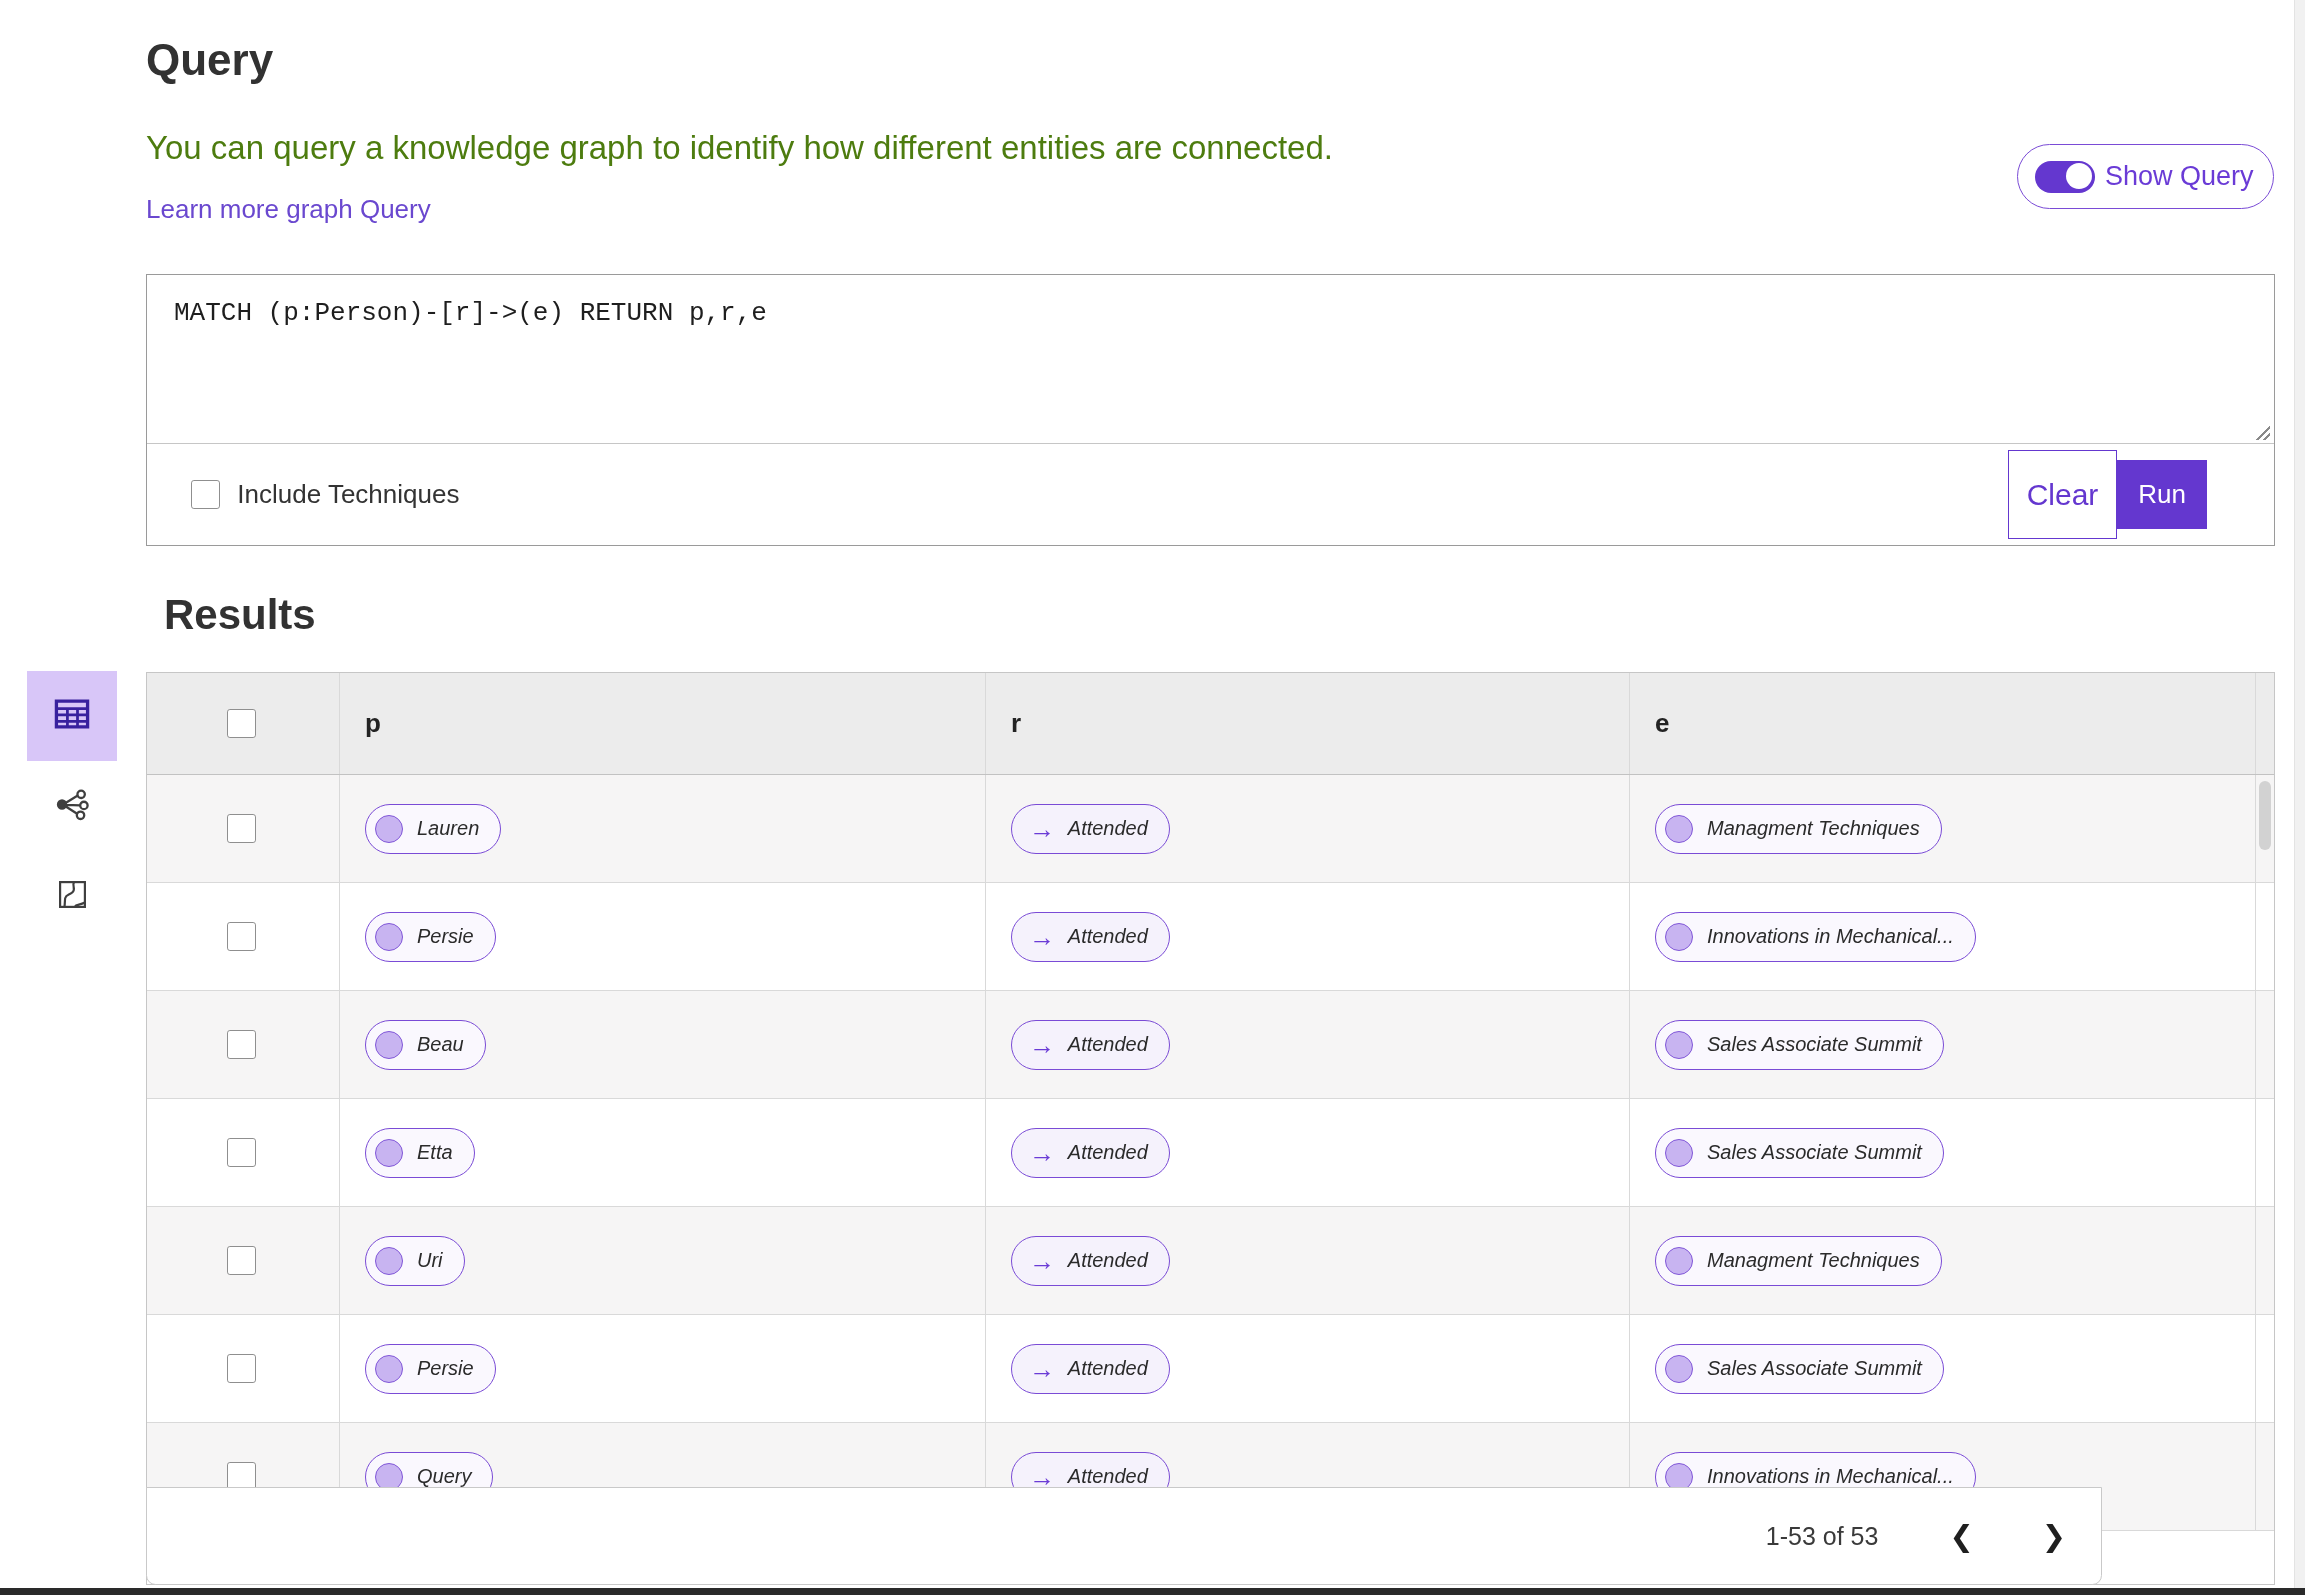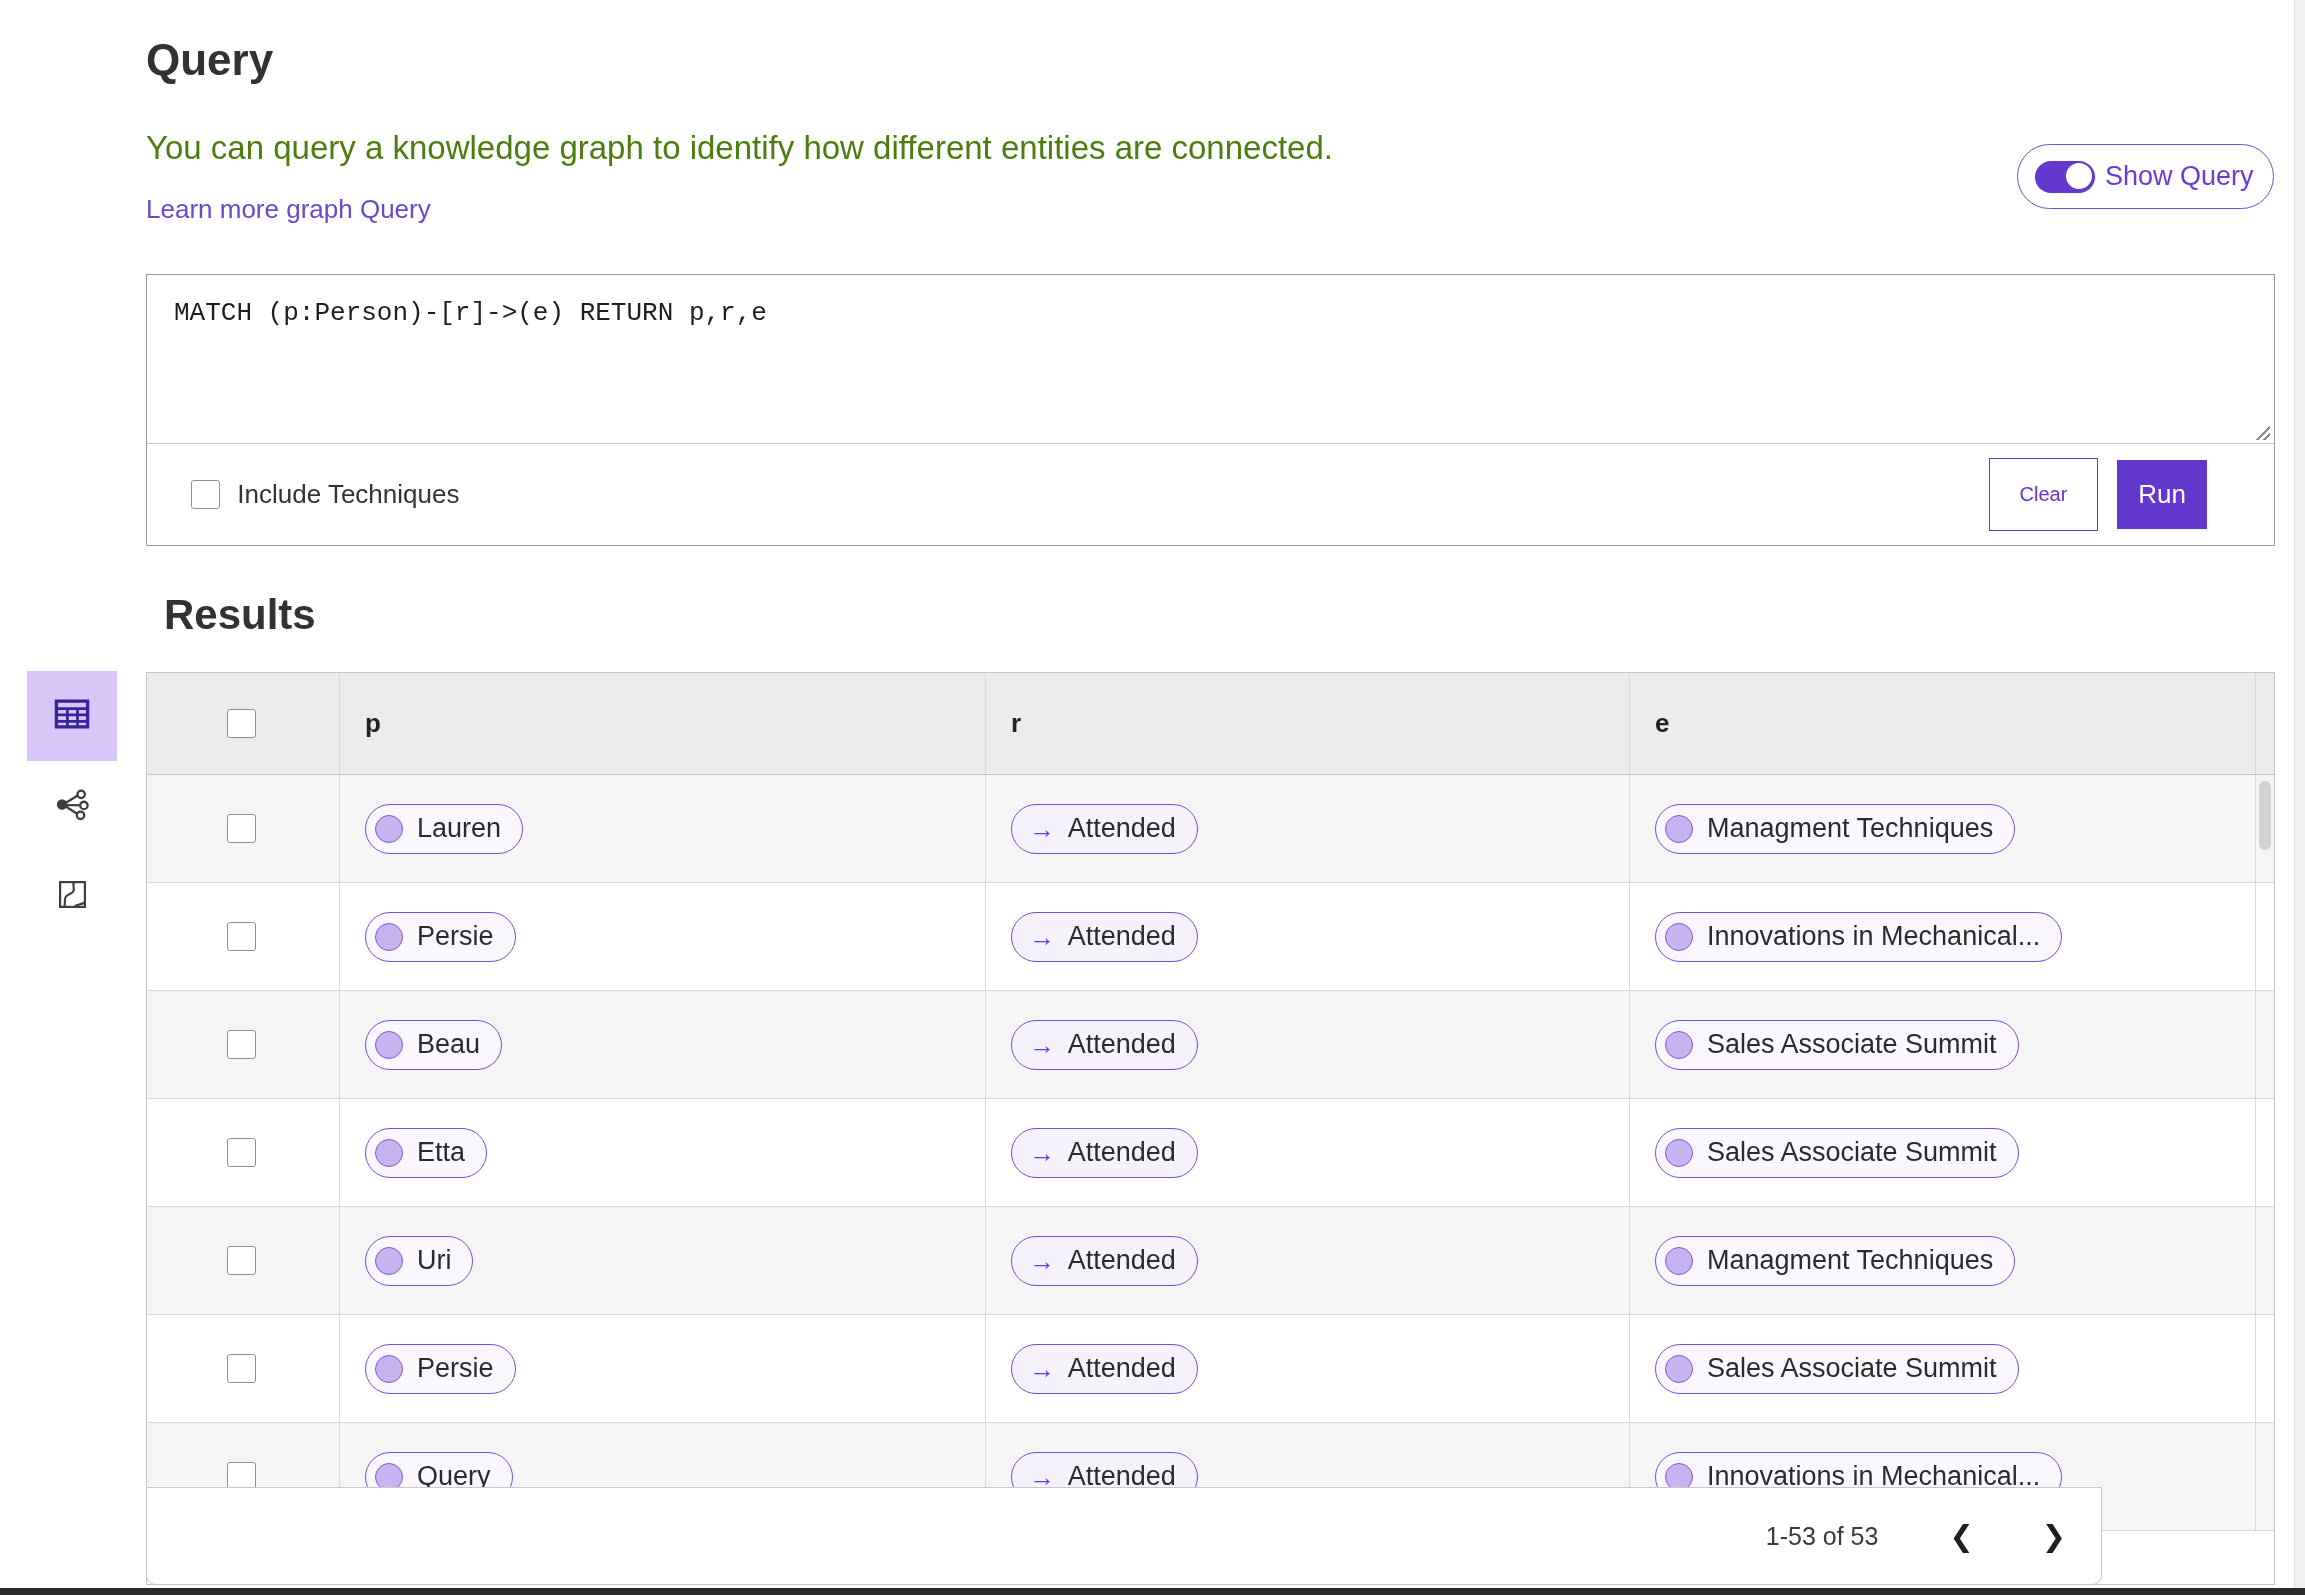--- a/index.html
+++ b/index.html
@@ -29,21 +29,21 @@
   .resize-handle{
     position:absolute;right:3.8px;bottom:3.8px;width:16.3px;height:16.3px;
     background:repeating-linear-gradient(135deg,transparent 0 2.9px,#8a8a8a 2.9px 4.8px);
     clip-path:polygon(100% 0,100% 100%,0 100%);cursor:nwse-resize;
   }
   .query-footer{position:absolute;left:0;right:0;top:169px;bottom:0;display:flex;align-items:center;}
   .checkbox{width:29px;height:29px;border:1.9px solid #8f8f8f;border-radius:2.9px;background:#fff;box-sizing:border-box;flex:none;cursor:pointer;}
   .qf-check{margin-left:44px;}
   .qf-label{margin-left:17.3px;font-size:26px;color:#333;}
   .spacer{flex:1;}
-  .btn-clear{width:109px;height:73px;border:1.9px solid #6437cf;color:#6437cf;background:#fff;font-size:20px;margin-right:19px;font-family:inherit;cursor:pointer;box-sizing:border-box;}
+  .btn-clear{width:109px;height:89px;border:1.9px solid #6437cf;color:#6437cf;background:#fff;font-size:30px;font-family:inherit;cursor:pointer;box-sizing:border-box;}
   .btn-run{width:90px;height:69px;background:#6437cf;color:#fff;border:none;font-size:26px;margin-right:67px;font-family:inherit;cursor:pointer;}
   
   .results-title{position:absolute;left:146px;top:573px;font-size:42px;font-weight:700;color:#323232;margin:18px;}
   .vs{position:absolute;left:27px;top:671px;width:90px;}
   .vs-tile{width:90px;height:90px;display:flex;align-items:center;justify-content:center;cursor:pointer;}
   .vs-tile.selected{background:#d8c6f8;}
   
   .results-table{position:absolute;left:146px;top:672px;width:2129px;height:913px;border:1px solid #c6c6c6;box-sizing:border-box;background:#fff;overflow:hidden;}
   .t-header{display:flex;height:102px;background:#ececec;border-bottom:1.9px solid #c2c2c2;box-sizing:border-box;}
   .t-row{display:flex;height:108px;border-bottom:1px solid #d9d9d9;box-sizing:border-box;align-items:center;background:#fff;}
@@ -54,21 +54,21 @@
   .c-r{width:644px;border-left:1px solid #d9d9d9;}
   .c-e{width:626px;border-left:1px solid #d9d9d9;}
   .c-sb{width:19px;border-left:1px solid #d9d9d9;}
   .t-header .cell{font-size:26px;font-weight:600;color:#232323;}
   .t-header .c-p,.t-header .c-r,.t-header .c-e{padding-left:25px;}
   .row-check{margin-left:80px;}
   .sb-thumb{position:absolute;right:2.9px;top:108px;width:12.5px;height:69px;background:#d2d2d2;border-radius:6.7px;cursor:grab;}
   
   .pill{display:inline-flex;align-items:center;height:50px;border:1.9px solid #7a4bd6;border-radius:26px;background:#faf8fe;box-sizing:border-box;margin-left:25px;padding:0 21px 0 8.6px;cursor:pointer;flex:none;}
   .pill .dot{width:28px;height:28px;border-radius:50%;background:#c8b4f1;border:1.9px solid #8157d8;box-sizing:border-box;margin-right:14.4px;flex:none;}
-  .pill .pill-label{font-size:27px;color:#2b2b2b;white-space:nowrap;}
+  .pill .pill-label{font-size:20px;color:#2b2b2b;white-space:nowrap;font-style:italic;}
   .pill.relation{padding-left:17.3px;background:#f5f2fc;}
   .pill.relation .arrow{font-size:26px;color:#6a3bd6;margin-right:12.5px;line-height:1;}
   
   .pagination-bar{
     position:absolute;left:146px;top:1487px;width:1956px;height:98px;background:#fff;
     border:1px solid #c9c9c9;border-radius:0 0 9.6px 9.6px;box-sizing:border-box;
     display:flex;align-items:center;justify-content:flex-end;z-index:5;
   }
   .pg-label{font-size:25px;color:#3a3a3a;}
   .pg-btn{font-size:29px;color:#1f1f1f;margin-left:65px;background:none;border:none;cursor:pointer;font-family:inherit;line-height:1;}

